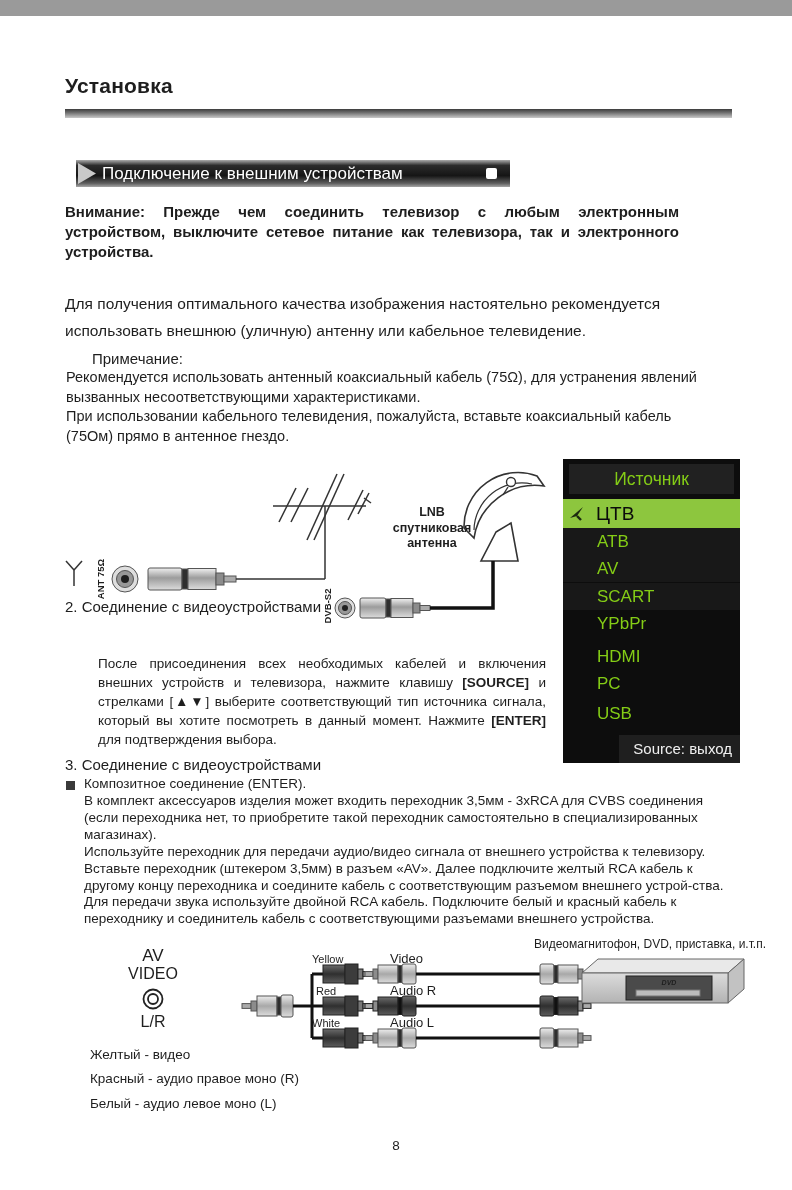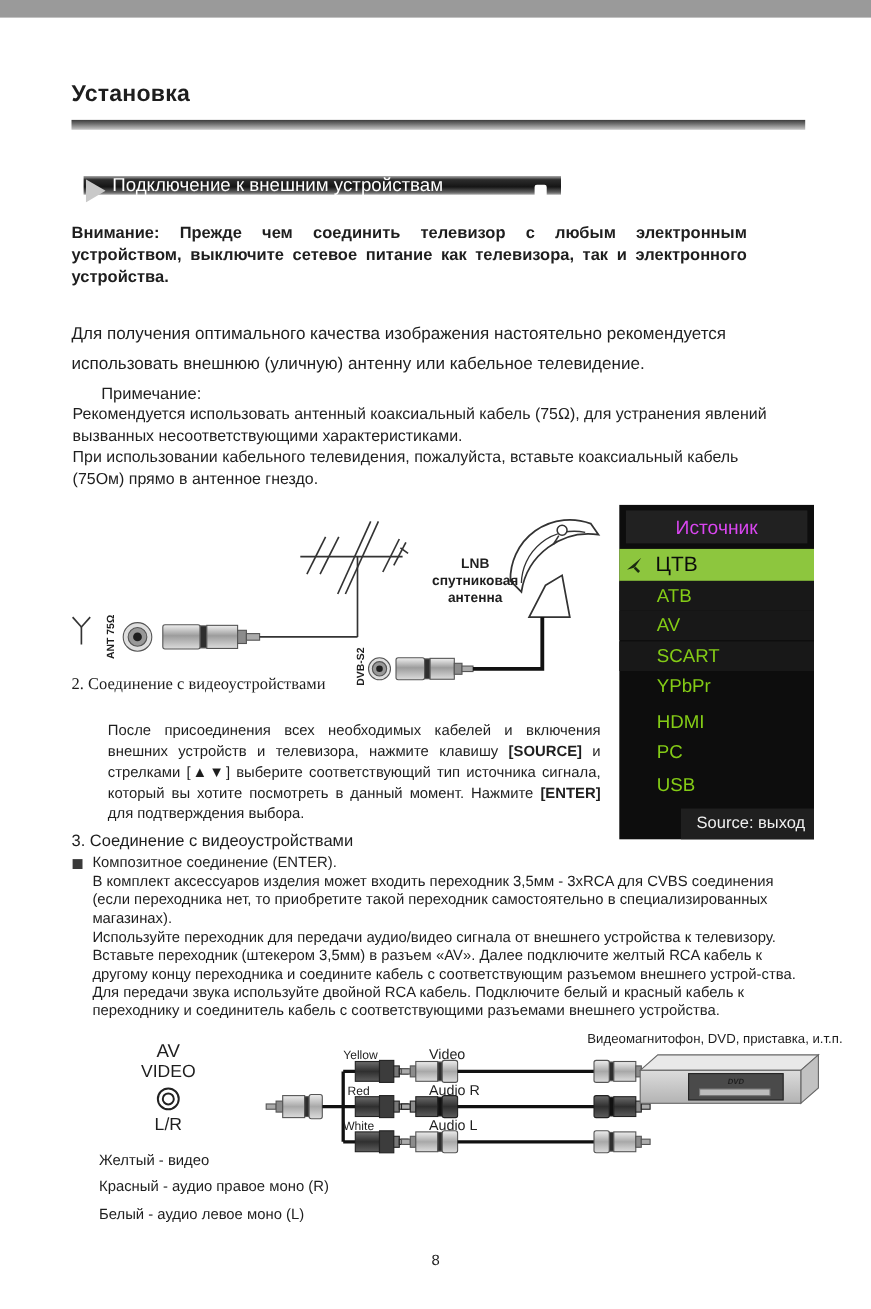--- a/index.html
+++ b/index.html
@@ -18,41 +18,41 @@
   .body1{font-size:15.5px;line-height:27px;}
   .note{font-size:14.5px;line-height:19.5px;}
   .body2{font-size:13.5px;line-height:19px;text-align:justify;}
   .cvbs{font-size:13.5px;line-height:16.8px;}
   .bullet{width:9px;height:9px;background:#3a3a3a;}
   .legend{font-size:13.5px;}
   .pagenum{font-size:13.5px;text-align:center;width:100%;}
   
   .menu{background:#0d0d0d;}
   .menu .title{position:absolute;left:6px;right:6px;top:5px;height:30px;background:#212121;
-               color:#d946ef;font-size:17.5px;text-align:center;line-height:30px;}
+               color:#84cc16;font-size:17.5px;text-align:center;line-height:30px;}
   .menu .sel{position:absolute;left:0;right:0;top:40px;height:30px;background:#8dc63e;
              display:flex;align-items:center;color:#0b0b0b;font-size:19px;}
   .menu .sel .lbl{margin-left:10px;}
   .menu .item{position:absolute;left:0;right:0;height:27px;color:#84cc16;font-size:17px;
               line-height:27px;padding-left:34px;box-sizing:border-box;}
   .menu .stripe{background:#181818;}
   .menu .foot{position:absolute;left:56px;right:0;top:276px;height:28px;background:#1f1f1f;
               color:#f0f0f0;font-size:15px;line-height:28px;text-align:right;padding-right:8px;box-sizing:border-box;}
   svg text{font-family:"Liberation Sans",sans-serif;fill:#1e1e1e;}
   .dline{stroke:#333;stroke-width:1.5;fill:none;}
 </style>
 </head>
 <body>
 
 <div id="page">
 
   <div class="abs h1" style="left:65px;top:58px;">Установка</div>
   <div class="abs rule" style="left:65px;top:93px;width:667px;height:9px;"></div>
 
-  <div class="abs banner" style="left:76px;top:144px;width:434px;height:17px;">
+  <div class="abs banner" style="left:76px;top:144px;width:434px;height:27px;">
     <svg class="abs" style="left:2px;top:3px;" width="18" height="21" viewBox="0 0 18 21">
       <polygon points="0,0 18,10.5 0,21" fill="#c9c9c9"></polygon>
     </svg>
     <span class="txt">Подключение к внешним устройствам</span>
     <span class="sq"></span>
   </div>
 
   <p class="abs warn" style="left:65px;top:186px;width:614px;margin:0;"><span>Внимание</span><span>: Прежде чем соединить телевизор с любым электронным устройством, выключите сетевое питание как телевизора, так и электронного устройства.</span></p>
 
   <div class="abs body1" style="left:65px;top:274px;width:628px;">Для получения оптимального качества изображения настоятельно рекомендуется использовать внешнюю (уличную) антенну или кабельное телевидение.</div>
@@ -143,21 +143,21 @@
     <div class="item stripe" style="top:69px;">АТВ</div>
     <div class="item stripe" style="top:96px;">AV</div>
     <div class="item stripe" style="top:124px;">SCART</div>
     <div class="item" style="top:151px;">YPbPr</div>
     <div class="item" style="top:211px;">PC</div>
     <div class="item" style="top:184px;">HDMI</div>
     <div class="item" style="top:241px;">USB</div>
     <div class="foot">Source: выход</div>
   </div>
 
-  <div class="abs stephead" style="left:65px;top:598px;font-family:Liberation Serif, serif;">
+  <div class="abs stephead" style="left:65px;top:582px;">
     <span>2.</span>
     <span>Соединение с видеоустройствами</span>
   </div>
   <p class="abs body2" style="left:98px;top:638px;width:448px;margin:0;"><span>После присоединения всех необходимых кабелей и включения внешних устройств и телевизора, нажмите клавишу </span><b>[SOURCE]</b><span> и стрелками </span><span>[▲▼]</span><span>  выберите соответствующий тип источника сигнала, который вы хотите посмотреть в данный момент. Нажмите </span><b>[ENTER]</b><span> для подтверждения выбора.</span></p>
 
   <div class="abs stephead" style="left:65px;top:740px;">
     <span>3.</span>
     <span>Соединение с видеоустройствами</span>
   </div>
 

